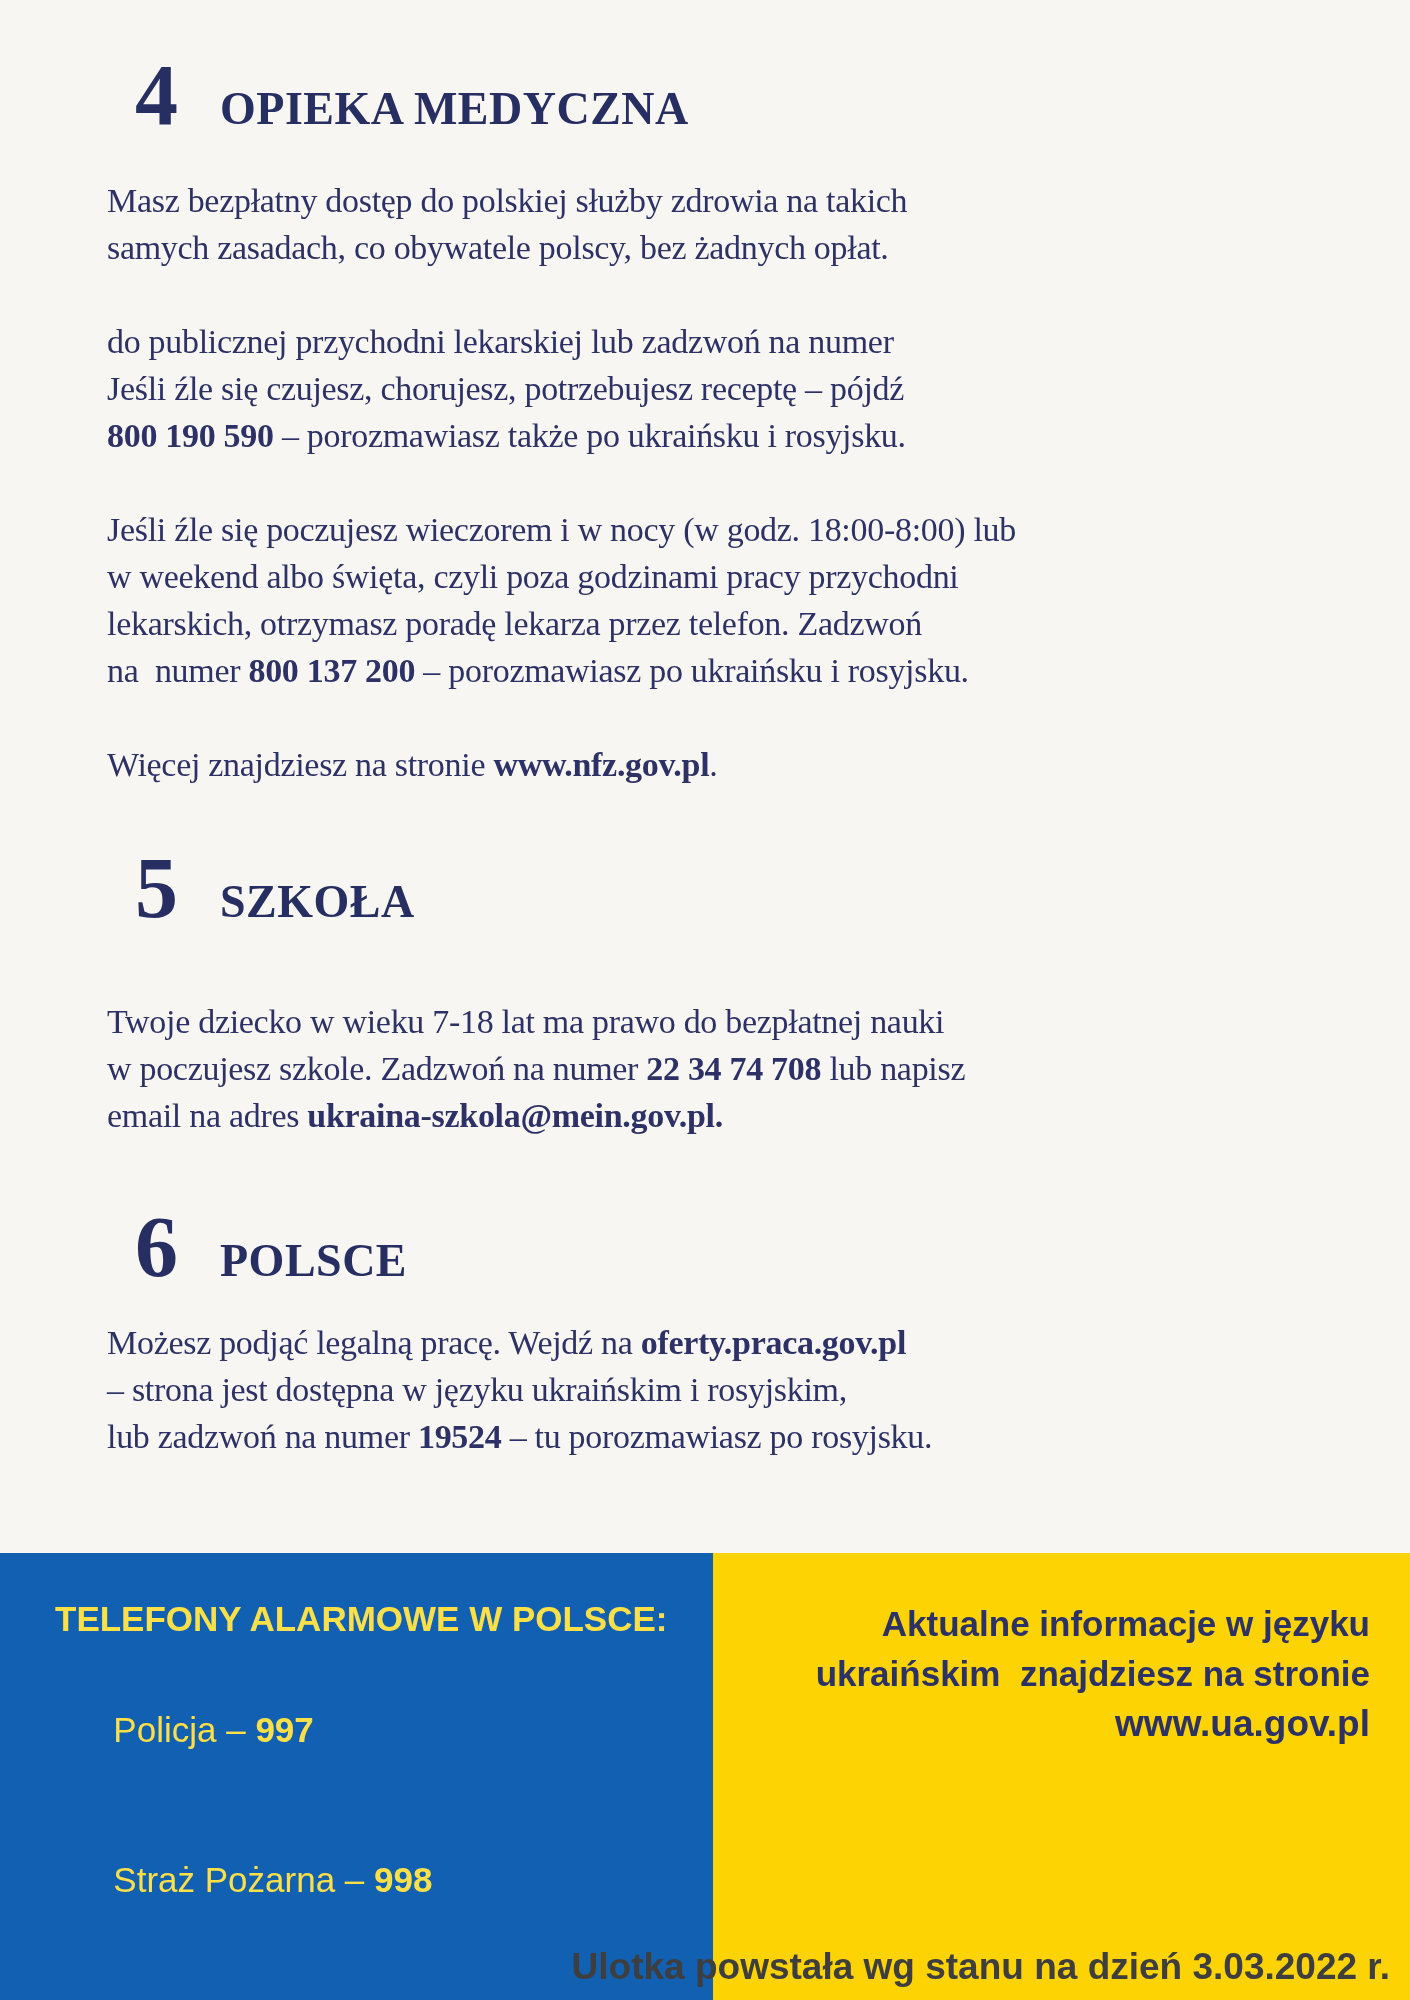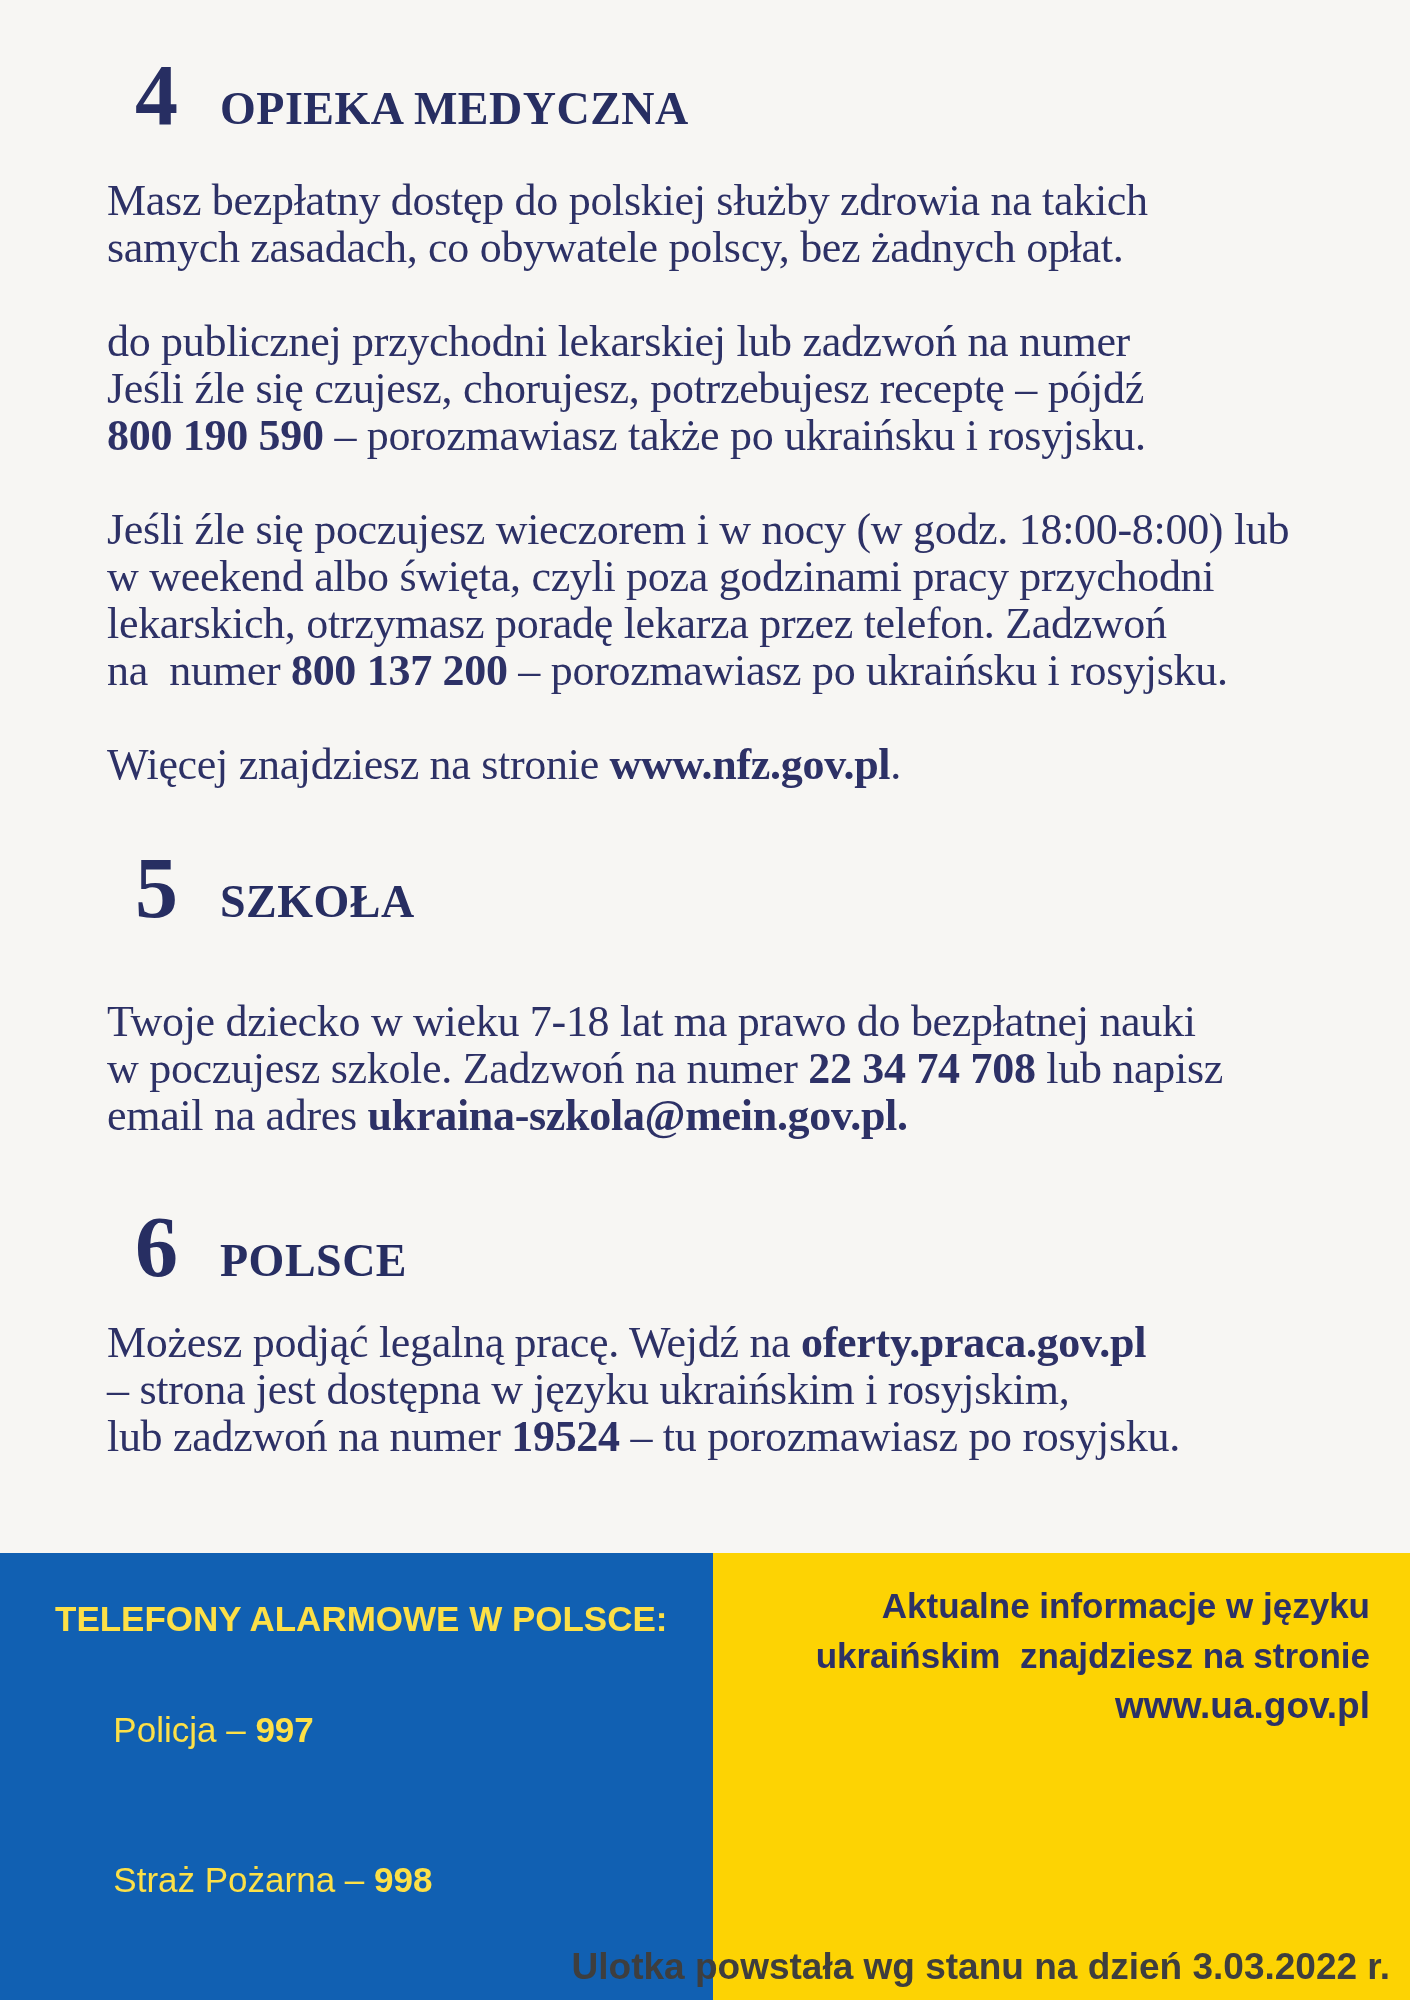--- a/index.html
+++ b/index.html
@@ -24,21 +24,21 @@
     font-size:86px;line-height:80px;font-weight:700;
   }
   .sec-title{
     font-size:46px;font-weight:700;
     margin-left:42px;
     letter-spacing:0.5px;
   }
   .para{margin:0 0 47px 0;}
   .para:last-child{margin-bottom:0;}
   .line{
-    font-size:44px;line-height:47px;
+    font-size:34px;line-height:47px;
     white-space:pre;
     letter-spacing:-0.3px;
   }
   .line .b{font-weight:700;}
   
   .band{
     position:absolute;left:0;bottom:0;
     width:1410px;height:447px;
     display:flex;
     font-family:"Liberation Sans", sans-serif;
@@ -58,21 +58,21 @@
   .em-line{
     font-size:35px;line-height:50px;
     white-space:pre;
   }
   .em-line .num{font-weight:700;margin-top:40px;}
   .em-gap{margin-top:8px;}
   .info{
     flex:1;height:100%;
     background:#fdd303;
     box-sizing:border-box;
-    padding:28px 40px 0 0;
+    padding:46px 40px 0 0;
     text-align:right;
     color:#2c3166;
     position:relative;
   }
   .info-line{
     font-size:35px;line-height:50px;font-weight:600;
     white-space:pre;
   }
   .info-url{
     font-size:37px;line-height:50px;font-weight:700;

